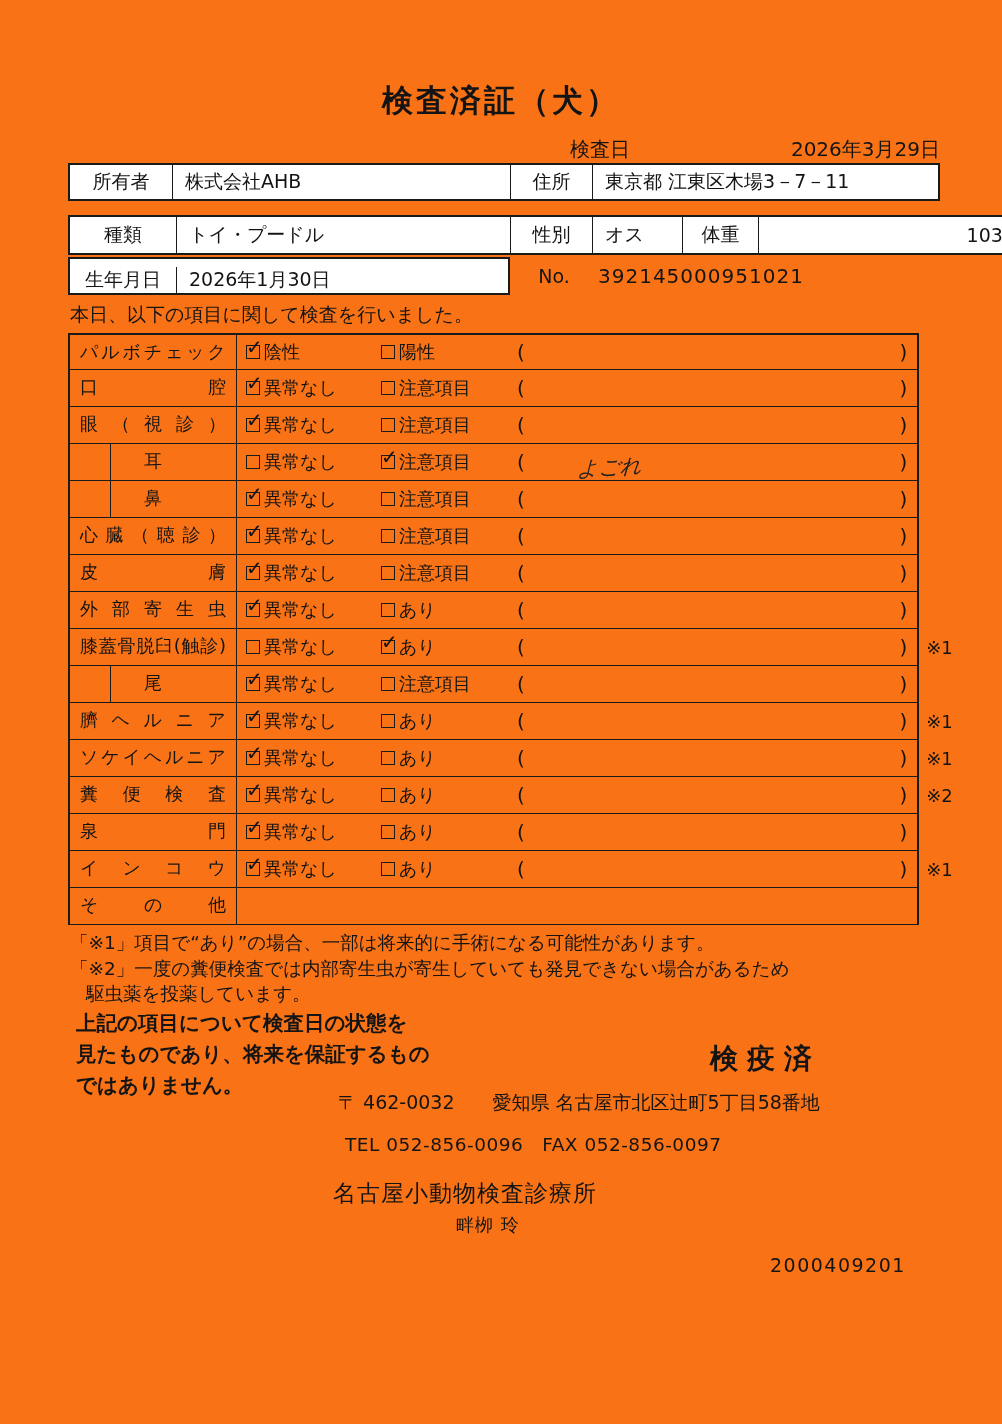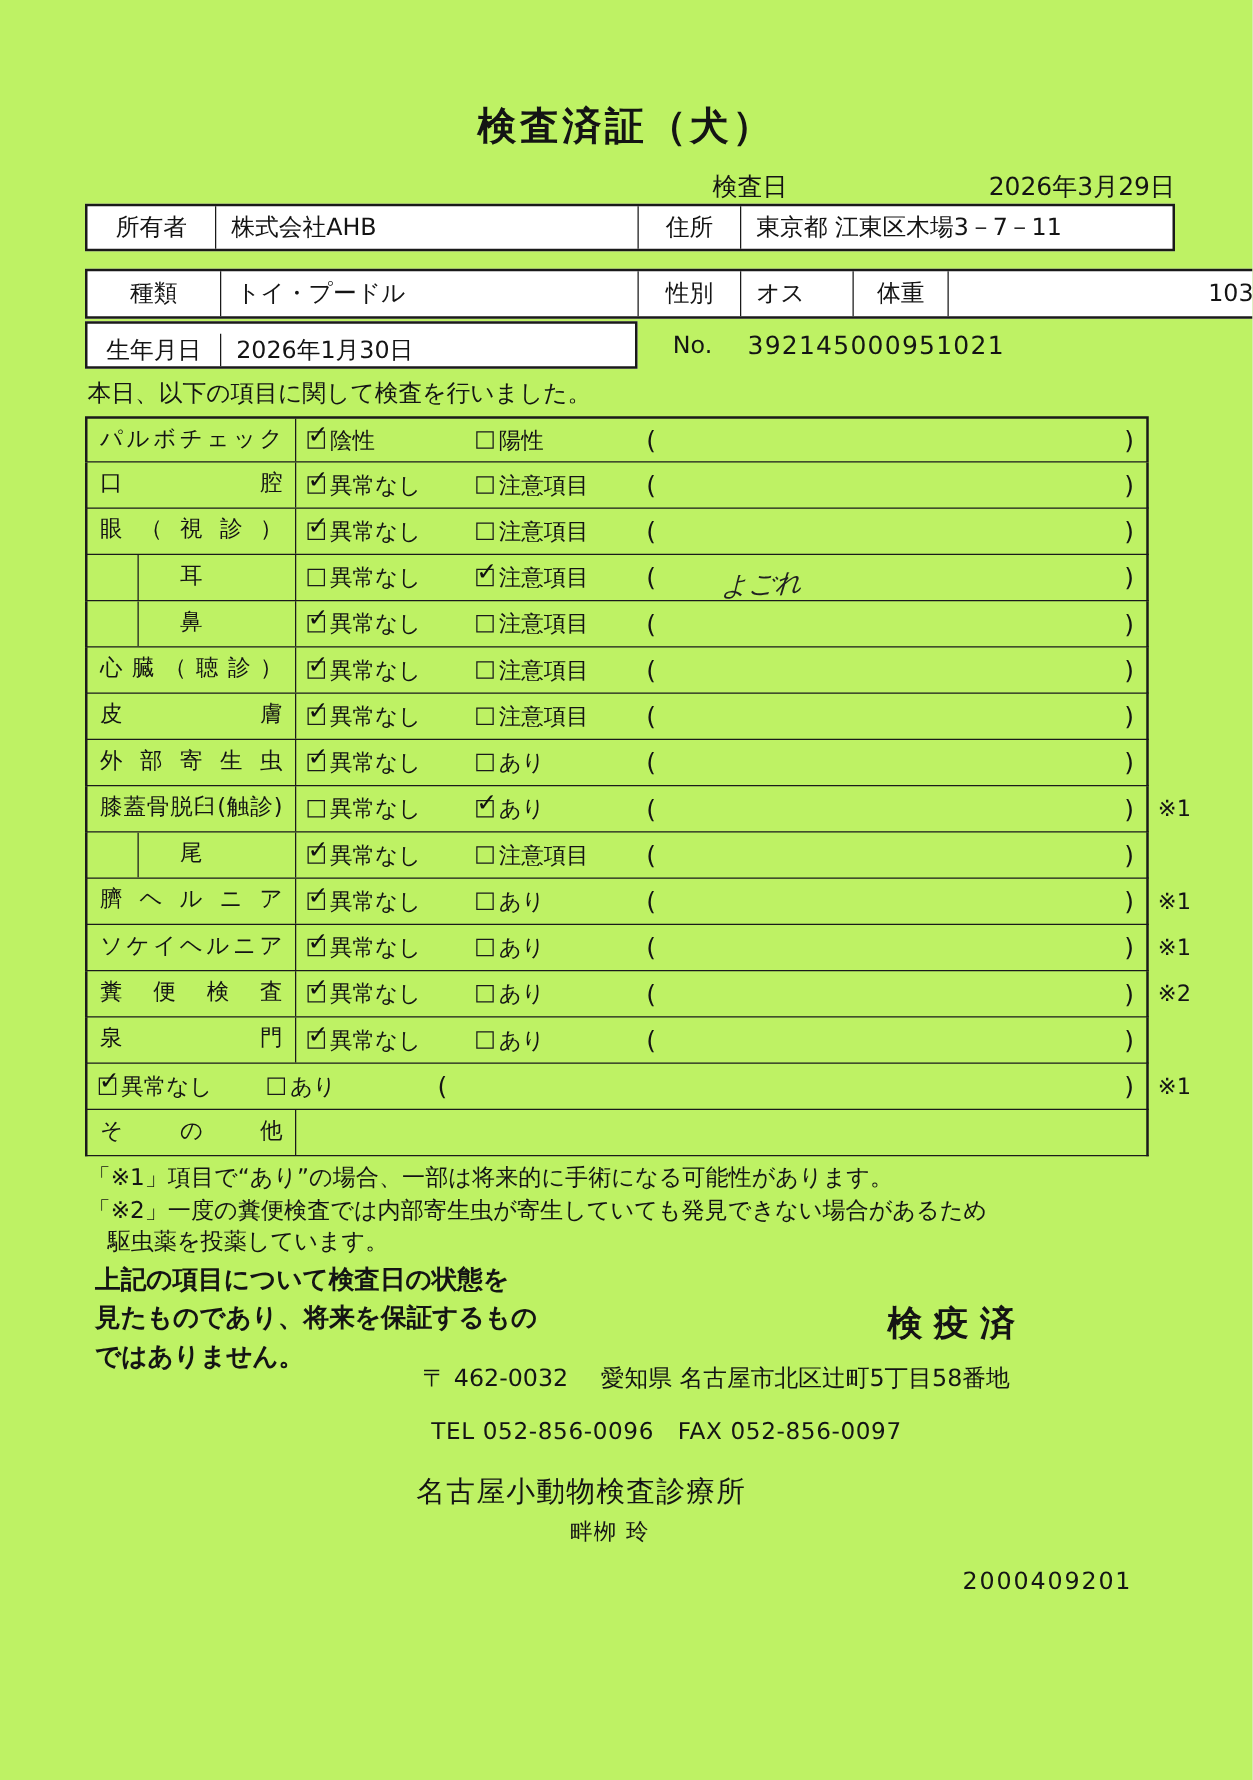--- a/index.html
+++ b/index.html
@@ -1,18 +1,18 @@
 <!DOCTYPE html>
 <html><head>
 <meta charset="utf-8">
 <style>
   html,body{margin:0;padding:0;background:#e8e8e8;}
   .page{
     position:relative; width:1002px; height:1424px; margin:0 auto;
-    background:#bef264; color:#141414;
+    background:#f97316; color:#141414;
     font-family:"DejaVu Sans","Liberation Sans",sans-serif;
     overflow:hidden;
   }
   .abs{position:absolute;}
   .title{
     left:0; right:0; top:80px; text-align:center;
     font-size:31px; font-weight:600; letter-spacing:3px;
   }
   .insp-date{
     left:570px; top:136px; width:370px; display:flex;
@@ -72,21 +72,21 @@
   }
   .fill{flex:1;}
   .mark{
     width:52px; display:flex; align-items:center; padding-left:7px;
     font-size:18px; box-sizing:border-box;
   }
   .footnotes{left:70px; top:930px; font-size:18.5px; line-height:1.38;}
   .footnotes .fn3{padding-left:16px;}
   .disclaimer{left:76px; top:1008px; font-size:20.5px; font-weight:600; line-height:1.5;}
   .stamp{left:710px; top:1040px; font-size:28px; font-weight:600; letter-spacing:9px;}
-  .addr{left:338px; top:1090px; font-size:19px; display:flex; gap:26px;}
+  .addr{left:338px; top:1090px; font-size:19px; display:flex; gap:38px;}
   .tel{left:345px; top:1132px; font-size:18.5px; letter-spacing:0.5px;}
   .clinic{left:333px; top:1178px; font-size:23px; letter-spacing:1px;}
   .examiner{left:456px; top:1213px; font-size:18px; letter-spacing:1px;}
   .docnum{left:770px; top:1254px; font-size:19px; letter-spacing:1.5px;}
 </style>
 </head>
 <body>
 
 <div class="page">
 
@@ -419,20 +419,21 @@
             <div class="cell paren">
               <span>(</span>
               <span class="note"></span>
               <span>)</span>
             </div>
           </div>
           <div class="mark"></div>
         </div>
         <div class="exam-row">
           <div class="inner">
+            <div class="cell label-cell">インコウ</div>
             <div class="cell cb">
               <span class="checkbox">
                 <span class="tick">✓</span>
               </span>
               <span class="cb-label">異常なし</span>
             </div>
             <div class="cell cb">
               <span class="checkbox"></span>
               <span class="cb-label">あり</span>
             </div>

